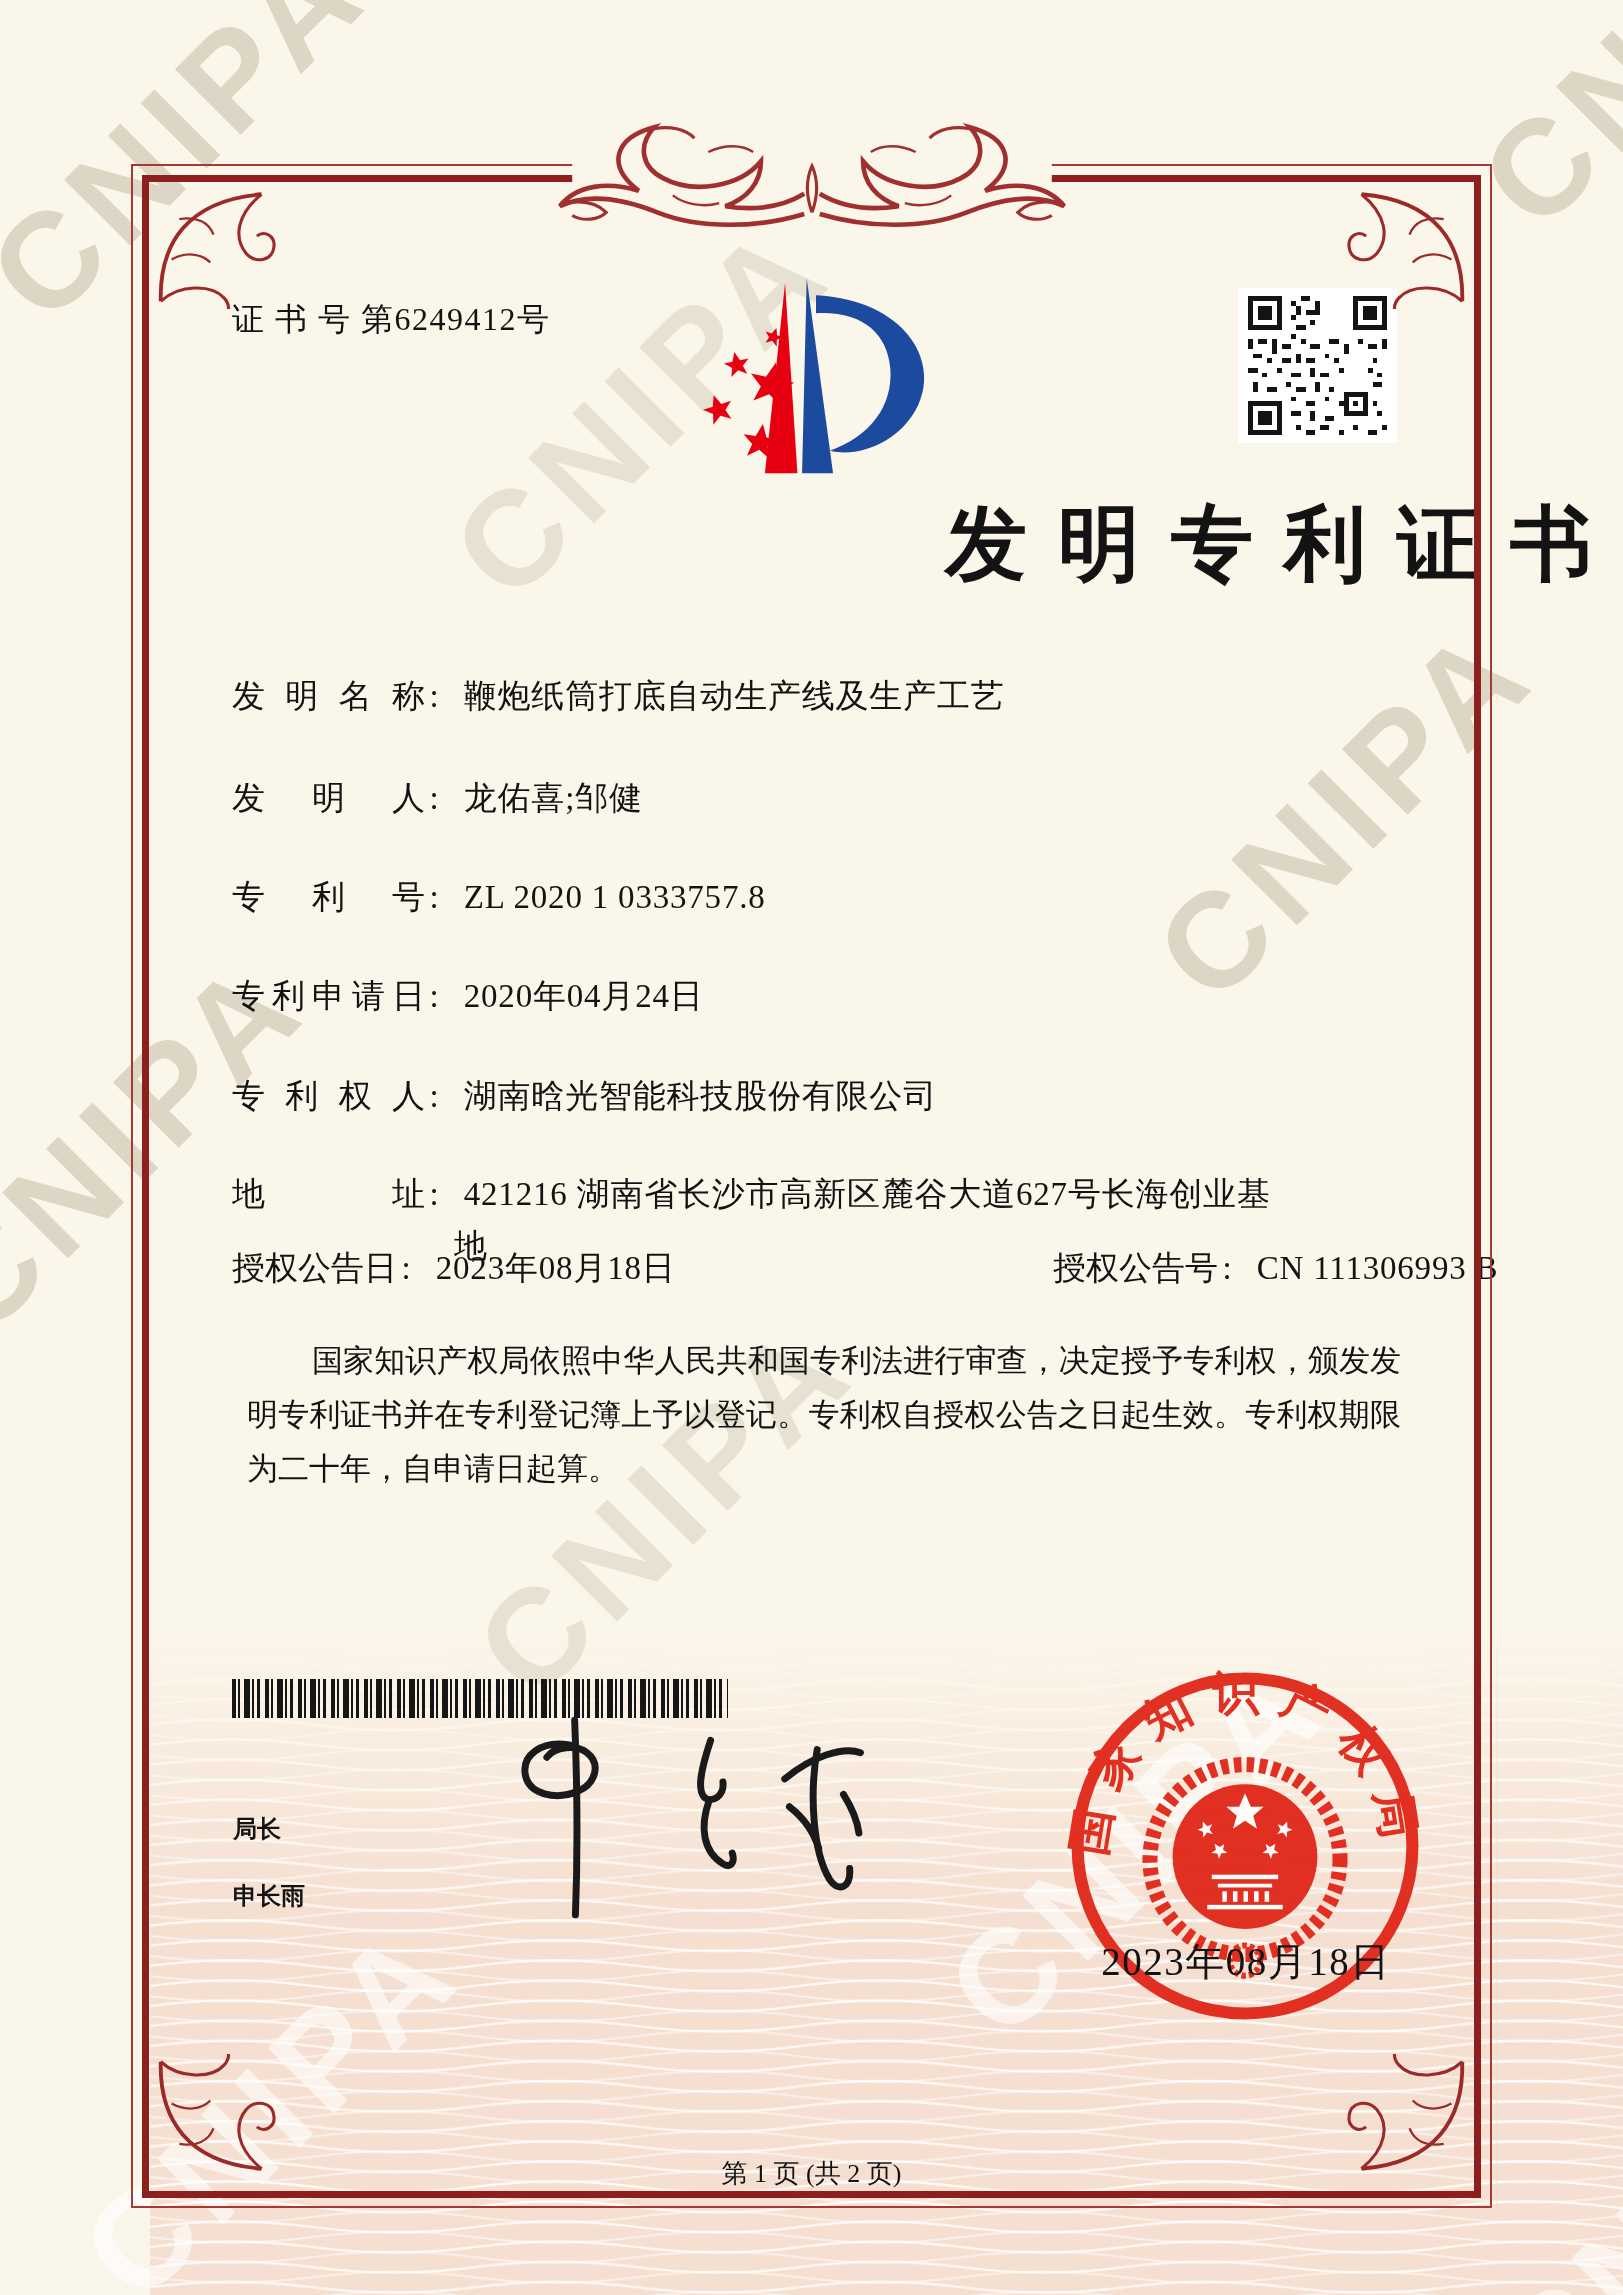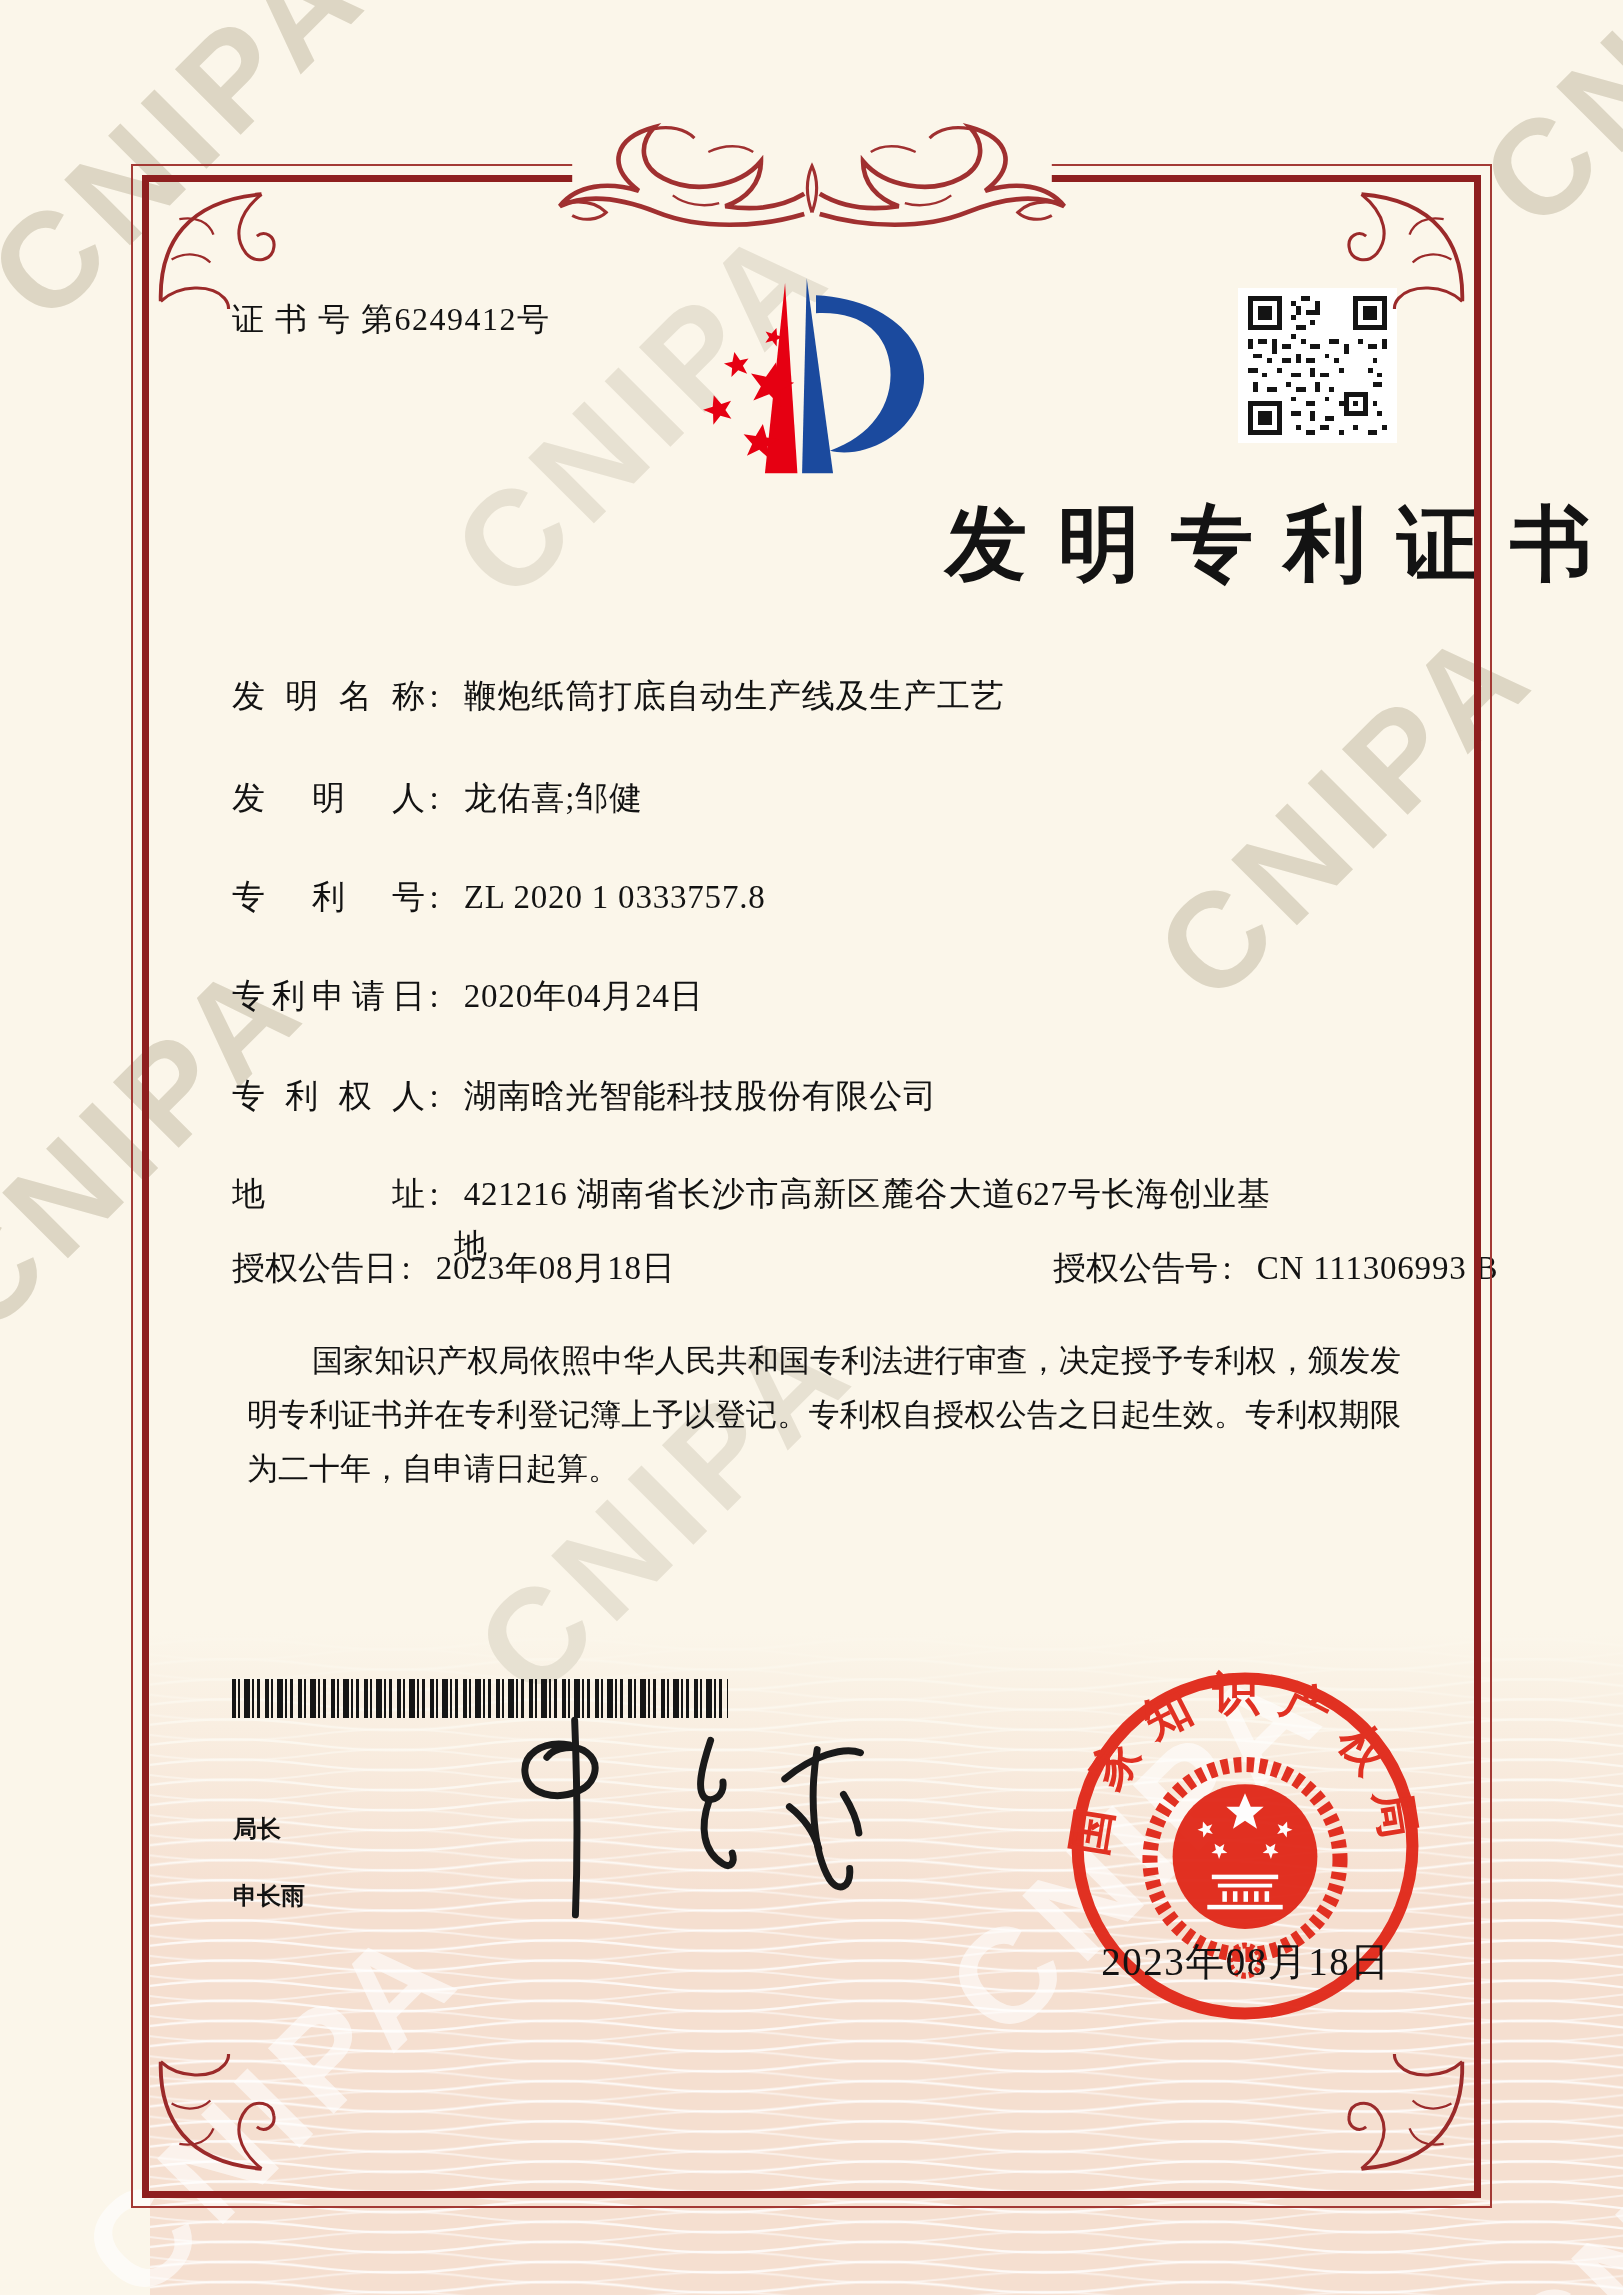--- a/index.html
+++ b/index.html
@@ -270,15 +270,16 @@
         <rect x="238" y="300" width="6" height="14"></rect>
         <rect x="252" y="300" width="6" height="14"></rect>
         <rect x="266" y="300" width="6" height="14"></rect>
         <rect x="190" y="318" width="100" height="6"></rect>
       </g>
       <circle cx="240" cy="392" r="20" fill="none" stroke="#e02718" stroke-width="8" stroke-dasharray="6 4"></circle>
     </g>
   </svg>
   <div class="seal-date">2023年08月18日</div>
 
+  <div class="page-info">第 1 页 (共 2 页)</div>
 
 </div>
 
 
 </body></html>

